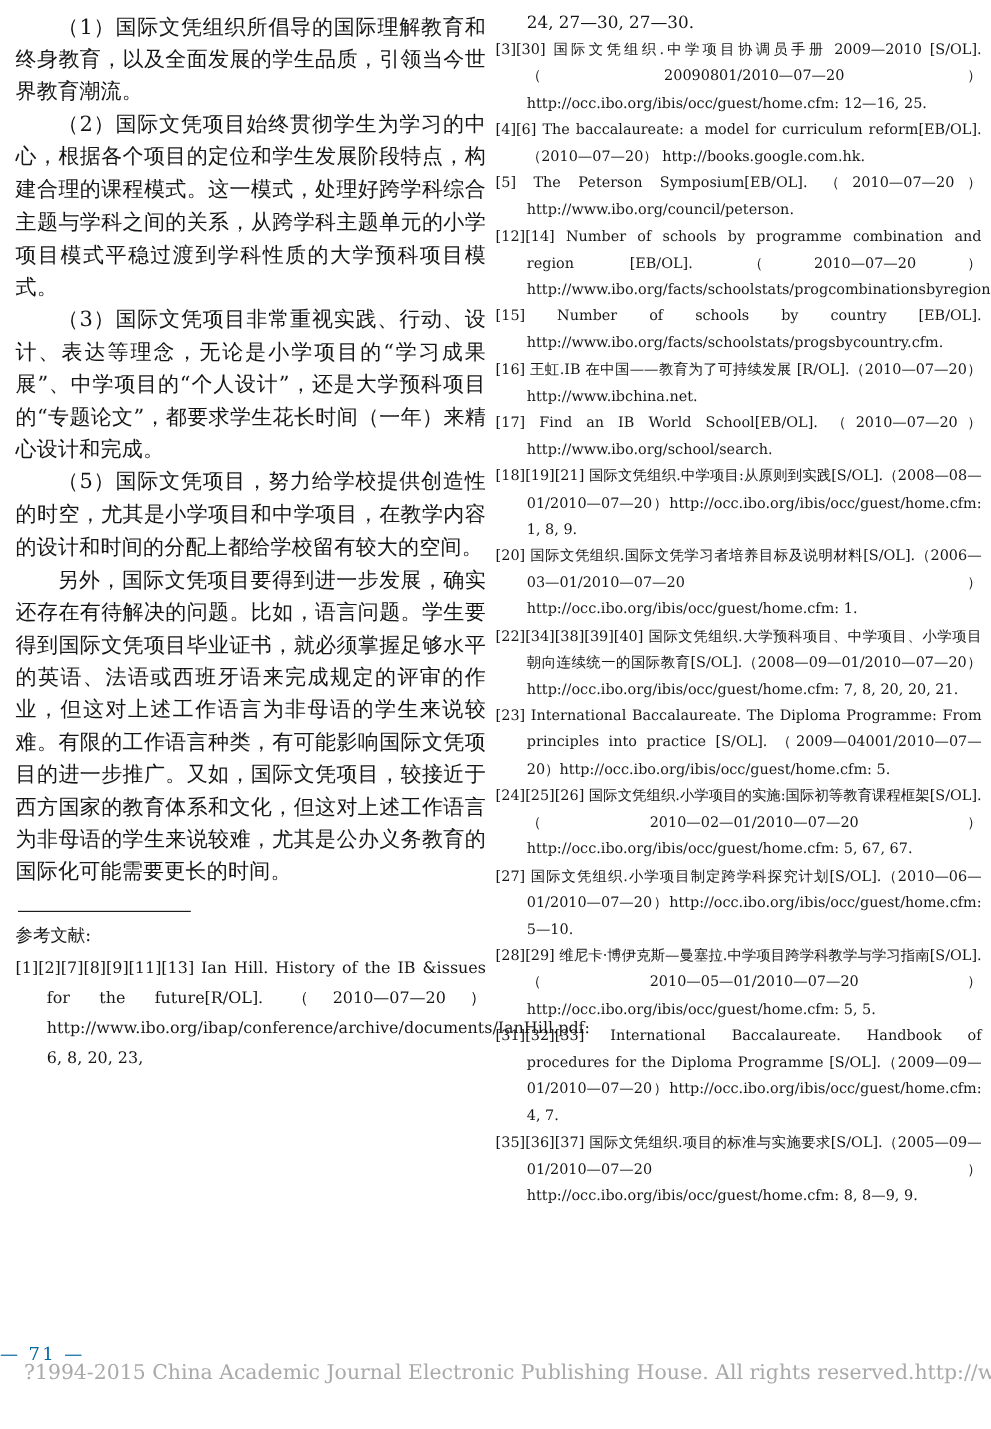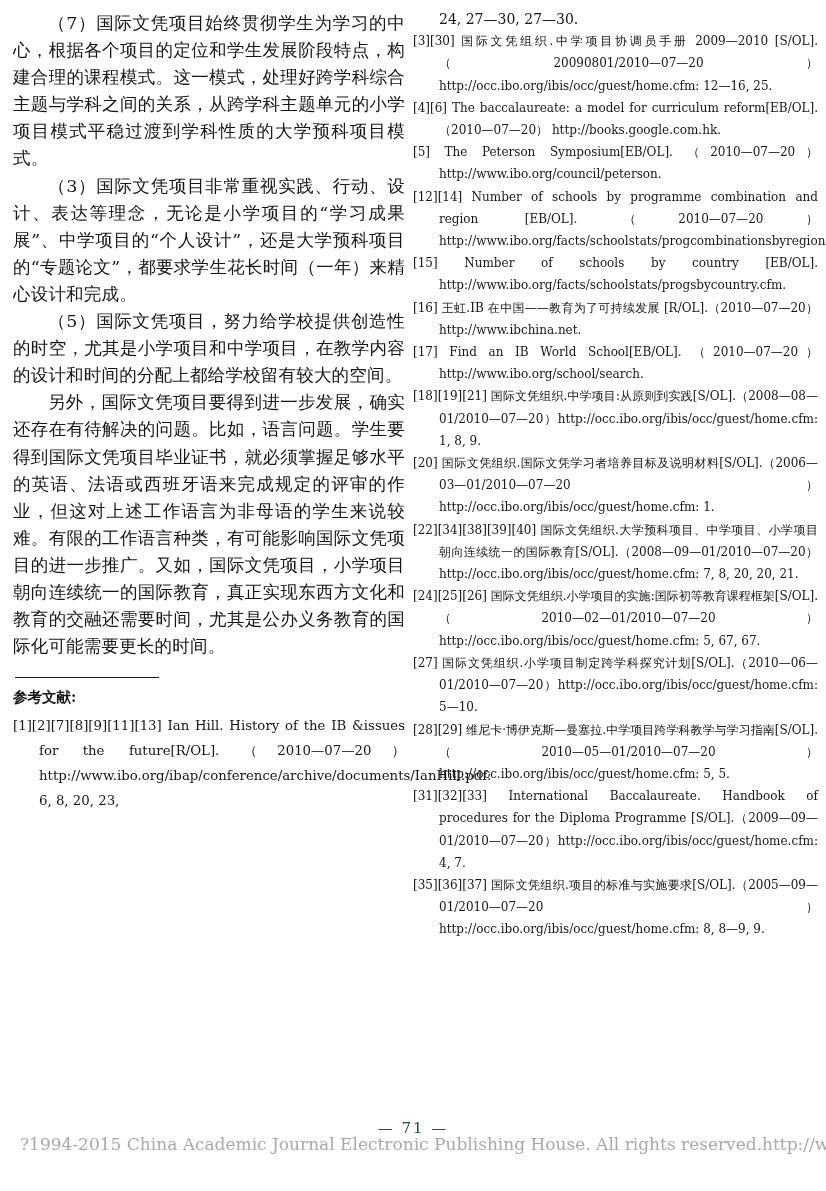--- a/index.html
+++ b/index.html
@@ -25,21 +25,21 @@
     letter-spacing:0.2px;
   }
   .ref-divider {
     width:144px; height:0;
     border-top:1.6px solid #1c1c1c;
     margin:17px 0 10px 2px;
   }
   .ref-heading {
     margin:0 0 6px 0;
     font-size:14.5px;
-    font-weight:bold;
+    font-weight:normal;
   }
   .ref-entry-left {
     margin:0;
     font-size:13.3px;
     line-height:25px;
     text-align:justify;
     padding-left:26px;
     text-indent:-26px;
   }
   
@@ -56,63 +56,64 @@
     margin:0;
     font-size:12px;
     line-height:22.2px;
     text-align:justify;
     padding-left:26px;
     text-indent:-26px;
   }
   
   .page-number {
     position:absolute; left:0; right:0; top:1119px;
-    text-align:center;
     font-size:15px;
-    color:#14532d;
+    color:#0369a1;
     z-index:2;
     letter-spacing:2px;
   }
   .watermark {
     position:absolute; left:20px; right:14px; top:1134px;
     display:flex; justify-content:flex-start;
     color:#a9a9a9;
     font-size:17px;
     z-index:1;
     white-space:nowrap;
   }
 </style>
 </head>
 <body>
 
 <div class="page">
 
   <div class="col-left">
-    <p class="body-par">（7）国际文凭项目始终贯彻学生为学习的中心，根据各个项目的定位和学生发展阶段特点，构建合理的课程模式。这一模式，处理好跨学科综合主题与学科之间的关系，从跨学科主题单元的小学项目模式平稳过渡到学科性质的大学预科项目模式。</p>
+    <p class="body-par">（1）国际文凭组织所倡导的国际理解教育和终身教育，以及全面发展的学生品质，引领当今世界教育潮流。</p>
+    <p class="body-par">（2）国际文凭项目始终贯彻学生为学习的中心，根据各个项目的定位和学生发展阶段特点，构建合理的课程模式。这一模式，处理好跨学科综合主题与学科之间的关系，从跨学科主题单元的小学项目模式平稳过渡到学科性质的大学预科项目模式。</p>
     <p class="body-par">（3）国际文凭项目非常重视实践、行动、设计、表达等理念，无论是小学项目的“学习成果展”、中学项目的“个人设计”，还是大学预科项目的“专题论文”，都要求学生花长时间（一年）来精心设计和完成。</p>
     <p class="body-par">（5）国际文凭项目，努力给学校提供创造性的时空，尤其是小学项目和中学项目，在教学内容的设计和时间的分配上都给学校留有较大的空间。</p>
-    <p class="body-par">另外，国际文凭项目要得到进一步发展，确实还存在有待解决的问题。比如，语言问题。学生要得到国际文凭项目毕业证书，就必须掌握足够水平的英语、法语或西班牙语来完成规定的评审的作业，但这对上述工作语言为非母语的学生来说较难。有限的工作语言种类，有可能影响国际文凭项目的进一步推广。又如，国际文凭项目，小学项目朝向连续统一的国际教育，真正实现东西方文化和教育的交融还需要时间，尤其是公办义务教育的国际化可能需要更长的时间。</p>
+    <p class="body-par">另外，国际文凭项目要得到进一步发展，确实还存在有待解决的问题。比如，语言问题。学生要得到国际文凭项目毕业证书，就必须掌握足够水平的英语、法语或西班牙语来完成规定的评审的作业，但这对上述工作语言为非母语的学生来说较难。有限的工作语言种类，有可能影响国际文凭项目的进一步推广。又如，国际文凭项目，较接近于西方国家的教育体系和文化，但这对上述工作语言为非母语的学生来说较难，尤其是公办义务教育的国际化可能需要更长的时间。</p>
 
     <div class="ref-divider"></div>
     <p class="ref-heading">参考文献:</p>
     <p class="ref-entry-left">[1][2][7][8][9][11][13] Ian Hill. History of the IB &amp;issues for the future[R/OL]. （2010—07—20） http://www.ibo.org/ibap/conference/archive/documents/IanHill.pdf: 6, 8, 20, 23,</p>
   </div>
 
   <div class="col-right">
     <p class="ref-cont">24, 27—30, 27—30.</p>
     <p class="ref-entry">[3][30] 国际文凭组织.中学项目协调员手册 2009—2010 [S/OL]. （20090801/2010—07—20） http://occ.ibo.org/ibis/occ/guest/home.cfm: 12—16, 25.</p>
     <p class="ref-entry">[4][6] The baccalaureate: a model for curriculum reform[EB/OL]. （2010—07—20） http://books.google.com.hk.</p>
     <p class="ref-entry">[5] The Peterson Symposium[EB/OL]. （2010—07—20）http://www.ibo.org/council/peterson.</p>
     <p class="ref-entry">[12][14] Number of schools by programme combination and region [EB/OL]. （2010—07—20）http://www.ibo.org/facts/schoolstats/progcombinationsbyregion.cfm.</p>
     <p class="ref-entry">[15] Number of schools by country [EB/OL]. http://www.ibo.org/facts/schoolstats/progsbycountry.cfm.</p>
     <p class="ref-entry">[16] 王虹.IB 在中国——教育为了可持续发展 [R/OL].（2010—07—20）http://www.ibchina.net.</p>
     <p class="ref-entry">[17] Find an IB World School[EB/OL]. （2010—07—20）http://www.ibo.org/school/search.</p>
     <p class="ref-entry">[18][19][21] 国际文凭组织.中学项目:从原则到实践[S/OL].（2008—08—01/2010—07—20）http://occ.ibo.org/ibis/occ/guest/home.cfm: 1, 8, 9.</p>
     <p class="ref-entry">[20] 国际文凭组织.国际文凭学习者培养目标及说明材料[S/OL].（2006—03—01/2010—07—20）http://occ.ibo.org/ibis/occ/guest/home.cfm: 1.</p>
     <p class="ref-entry">[22][34][38][39][40] 国际文凭组织.大学预科项目、中学项目、小学项目朝向连续统一的国际教育[S/OL].（2008—09—01/2010—07—20）http://occ.ibo.org/ibis/occ/guest/home.cfm: 7, 8, 20, 20, 21.</p>
+    <p class="ref-entry">[23] International Baccalaureate. The Diploma Programme: From principles into practice [S/OL]. （2009—04001/2010—07—20）http://occ.ibo.org/ibis/occ/guest/home.cfm: 5.</p>
     <p class="ref-entry">[24][25][26] 国际文凭组织.小学项目的实施:国际初等教育课程框架[S/OL].（2010—02—01/2010—07—20）http://occ.ibo.org/ibis/occ/guest/home.cfm: 5, 67, 67.</p>
     <p class="ref-entry">[27] 国际文凭组织.小学项目制定跨学科探究计划[S/OL].（2010—06—01/2010—07—20）http://occ.ibo.org/ibis/occ/guest/home.cfm: 5—10.</p>
     <p class="ref-entry">[28][29] 维尼卡·博伊克斯—曼塞拉.中学项目跨学科教学与学习指南[S/OL].（2010—05—01/2010—07—20）http://occ.ibo.org/ibis/occ/guest/home.cfm: 5, 5.</p>
     <p class="ref-entry">[31][32][33] International Baccalaureate. Handbook of procedures for the Diploma Programme [S/OL].（2009—09—01/2010—07—20）http://occ.ibo.org/ibis/occ/guest/home.cfm: 4, 7.</p>
     <p class="ref-entry">[35][36][37] 国际文凭组织.项目的标准与实施要求[S/OL].（2005—09—01/2010—07—20） http://occ.ibo.org/ibis/occ/guest/home.cfm: 8, 8—9, 9.</p>
 
   </div>
 
   <div class="page-number">— 71 —</div>
 

